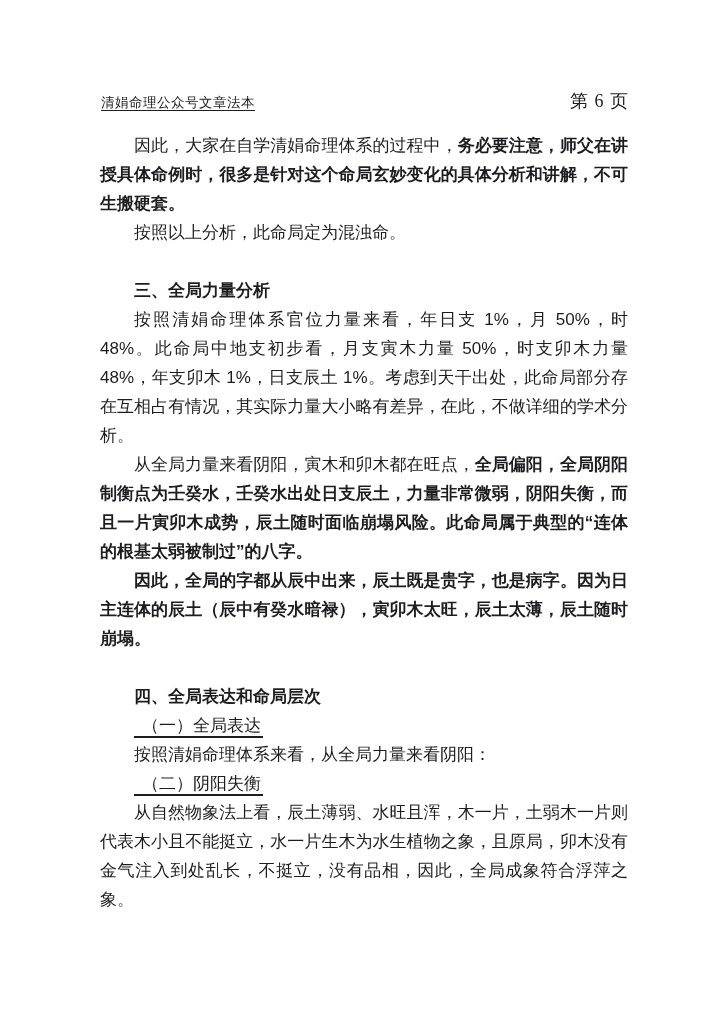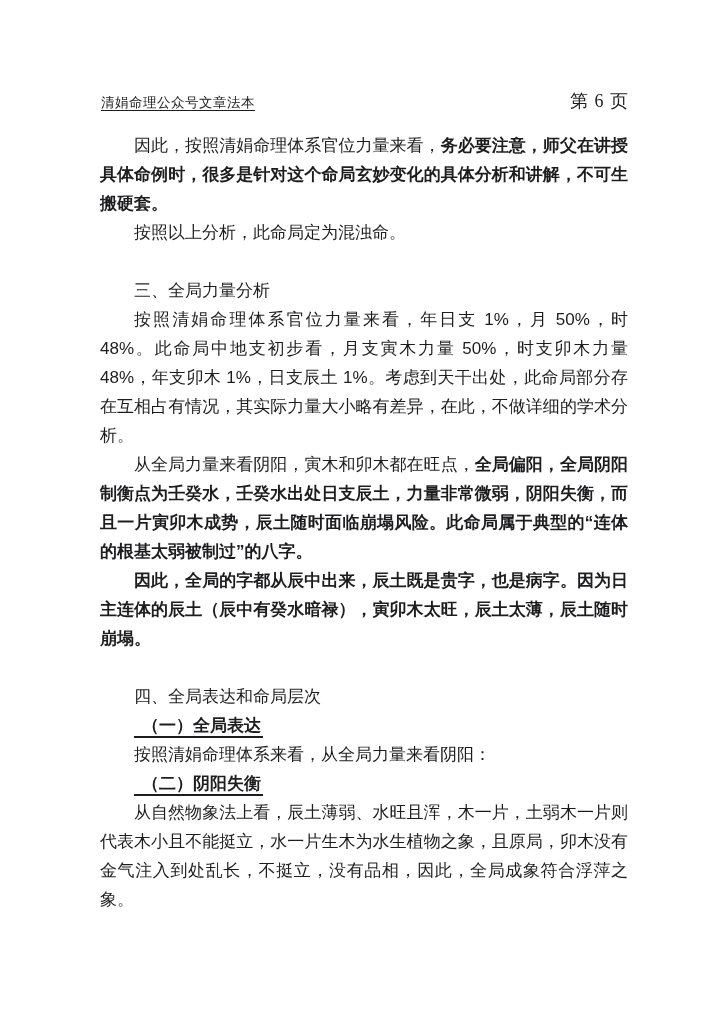--- a/index.html
+++ b/index.html
@@ -49,25 +49,25 @@
     font-family: "Liberation Sans", "DejaVu Sans", sans-serif;
     font-size: 17px;
     line-height: 29px;
     text-align: justify;
   }
   .content p {
     margin: 0;
     text-indent: 2em;
   }
   .heading {
-    font-weight: 400;
+    font-weight: 700;
     margin-top: 29px !important;
   }
   .subheading {
-    font-weight: 700;
+    font-weight: 400;
     text-indent: 1.1em;
   }
   .subheading .u {
     border-bottom: 2px solid currentColor;
     padding-left: 8px;
     padding-right: 2px;
     padding-bottom: 1px;
   }
   .b {
     font-weight: 700;
@@ -79,21 +79,21 @@
 <div class="page">
 
   <div class="page-header">
     <span class="header-title">清娟命理公众号文章法本</span>
     <span class="page-number">第 6 页</span>
   </div>
 
   <div class="content">
 
 
-    <p><span>因此，按照清娟命理体系官位力量来看，</span><span class="b">务必要注意，师父在讲授具体命例时，很多是针对这个命局玄妙变化的具体分析和讲解，不可生搬硬套。</span></p>
+    <p><span>因此，大家在自学清娟命理体系的过程中，</span><span class="b">务必要注意，师父在讲授具体命例时，很多是针对这个命局玄妙变化的具体分析和讲解，不可生搬硬套。</span></p>
 
     <p><span>按照以上分析，此命局定为混浊命。</span></p>
 
     <p class="heading"><span>三、全局力量分析</span></p>
 
     <p><span>按照清娟命理体系官位力量来看，年日支 1%，月 50%，时 48%。此命局中地支初步看，月支寅木力量 50%，时支卯木力量 48%，年支卯木 1%，日支辰土 1%。考虑到天干出处，此命局部分存在互相占有情况，其实际力量大小略有差异，在此，不做详细的学术分析。</span></p>
 
     <p><span>从全局力量来看阴阳，寅木和卯木都在旺点，</span><span class="b">全局偏阳，全局阴阳制衡点为壬癸水，壬癸水出处日支辰土，力量非常微弱，阴阳失衡，而且一片寅卯木成势，辰土随时面临崩塌风险。此命局属于典型的“连体的根基太弱被制过”的八字。</span></p>
 
     <p><span class="b">因此，全局的字都从辰中出来，辰土既是贵字，也是病字。因为日主连体的辰土（辰中有癸水暗禄），寅卯木太旺，辰土太薄，辰土随时崩塌。</span></p>

